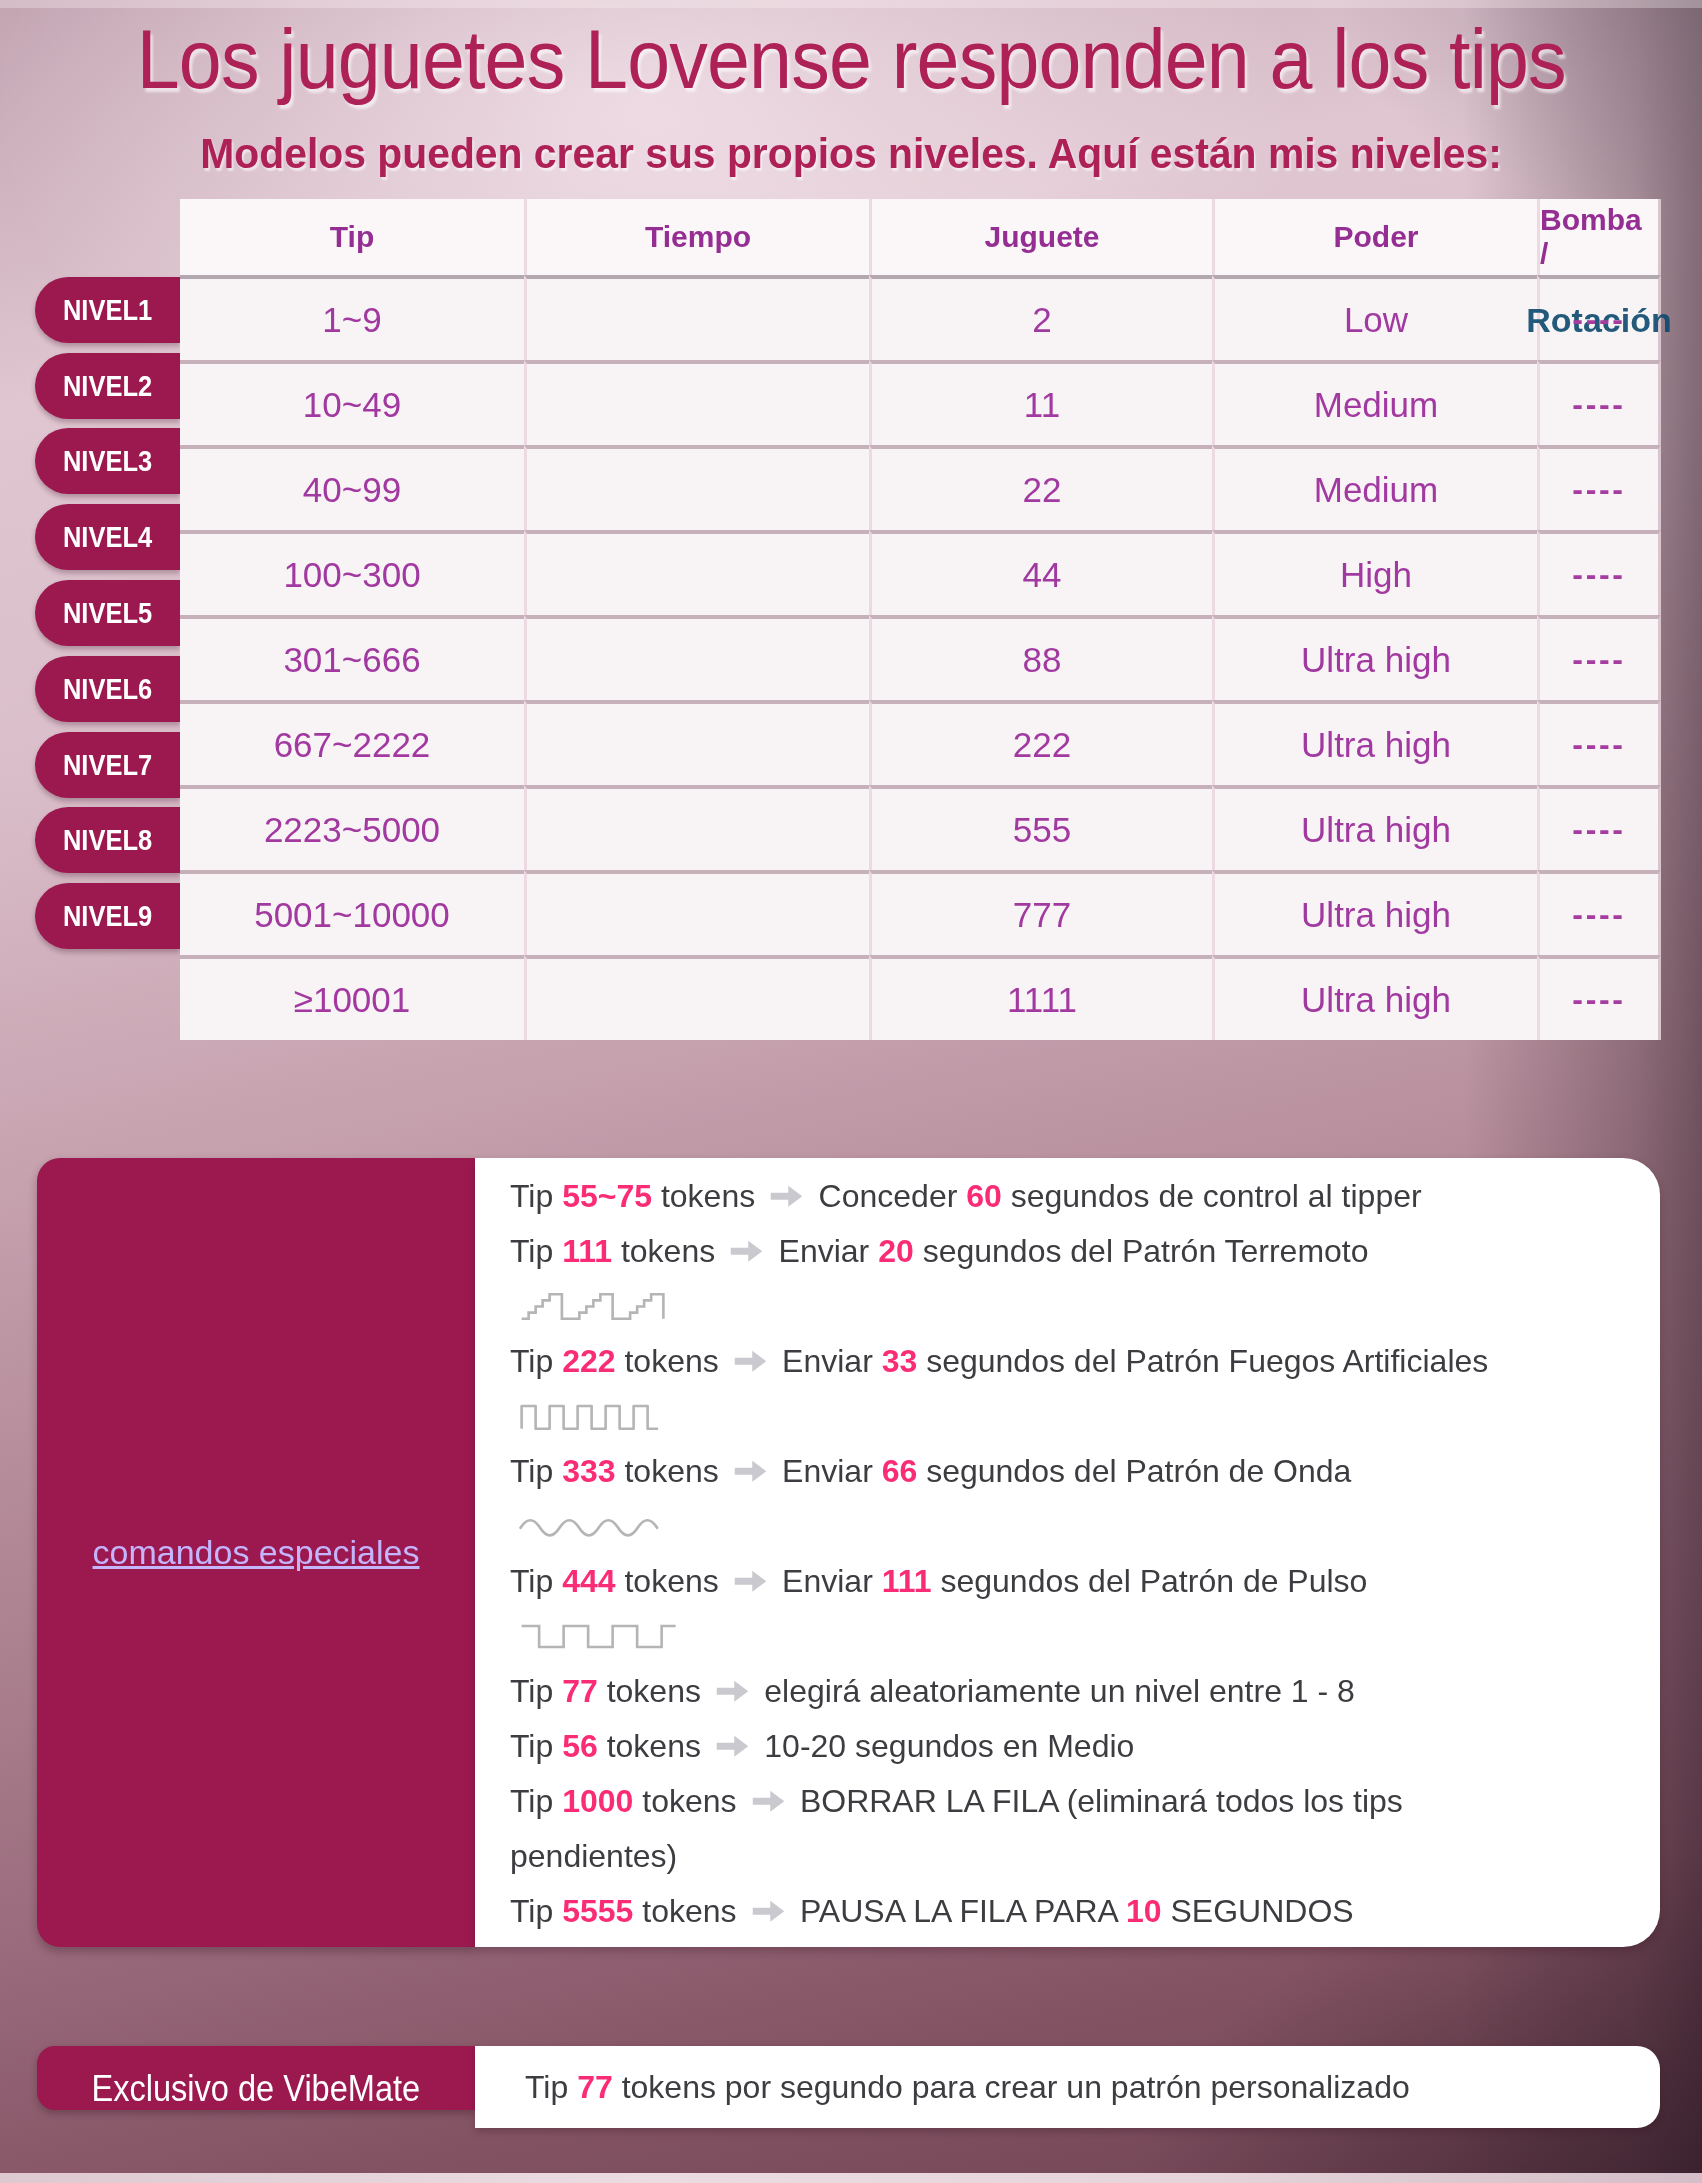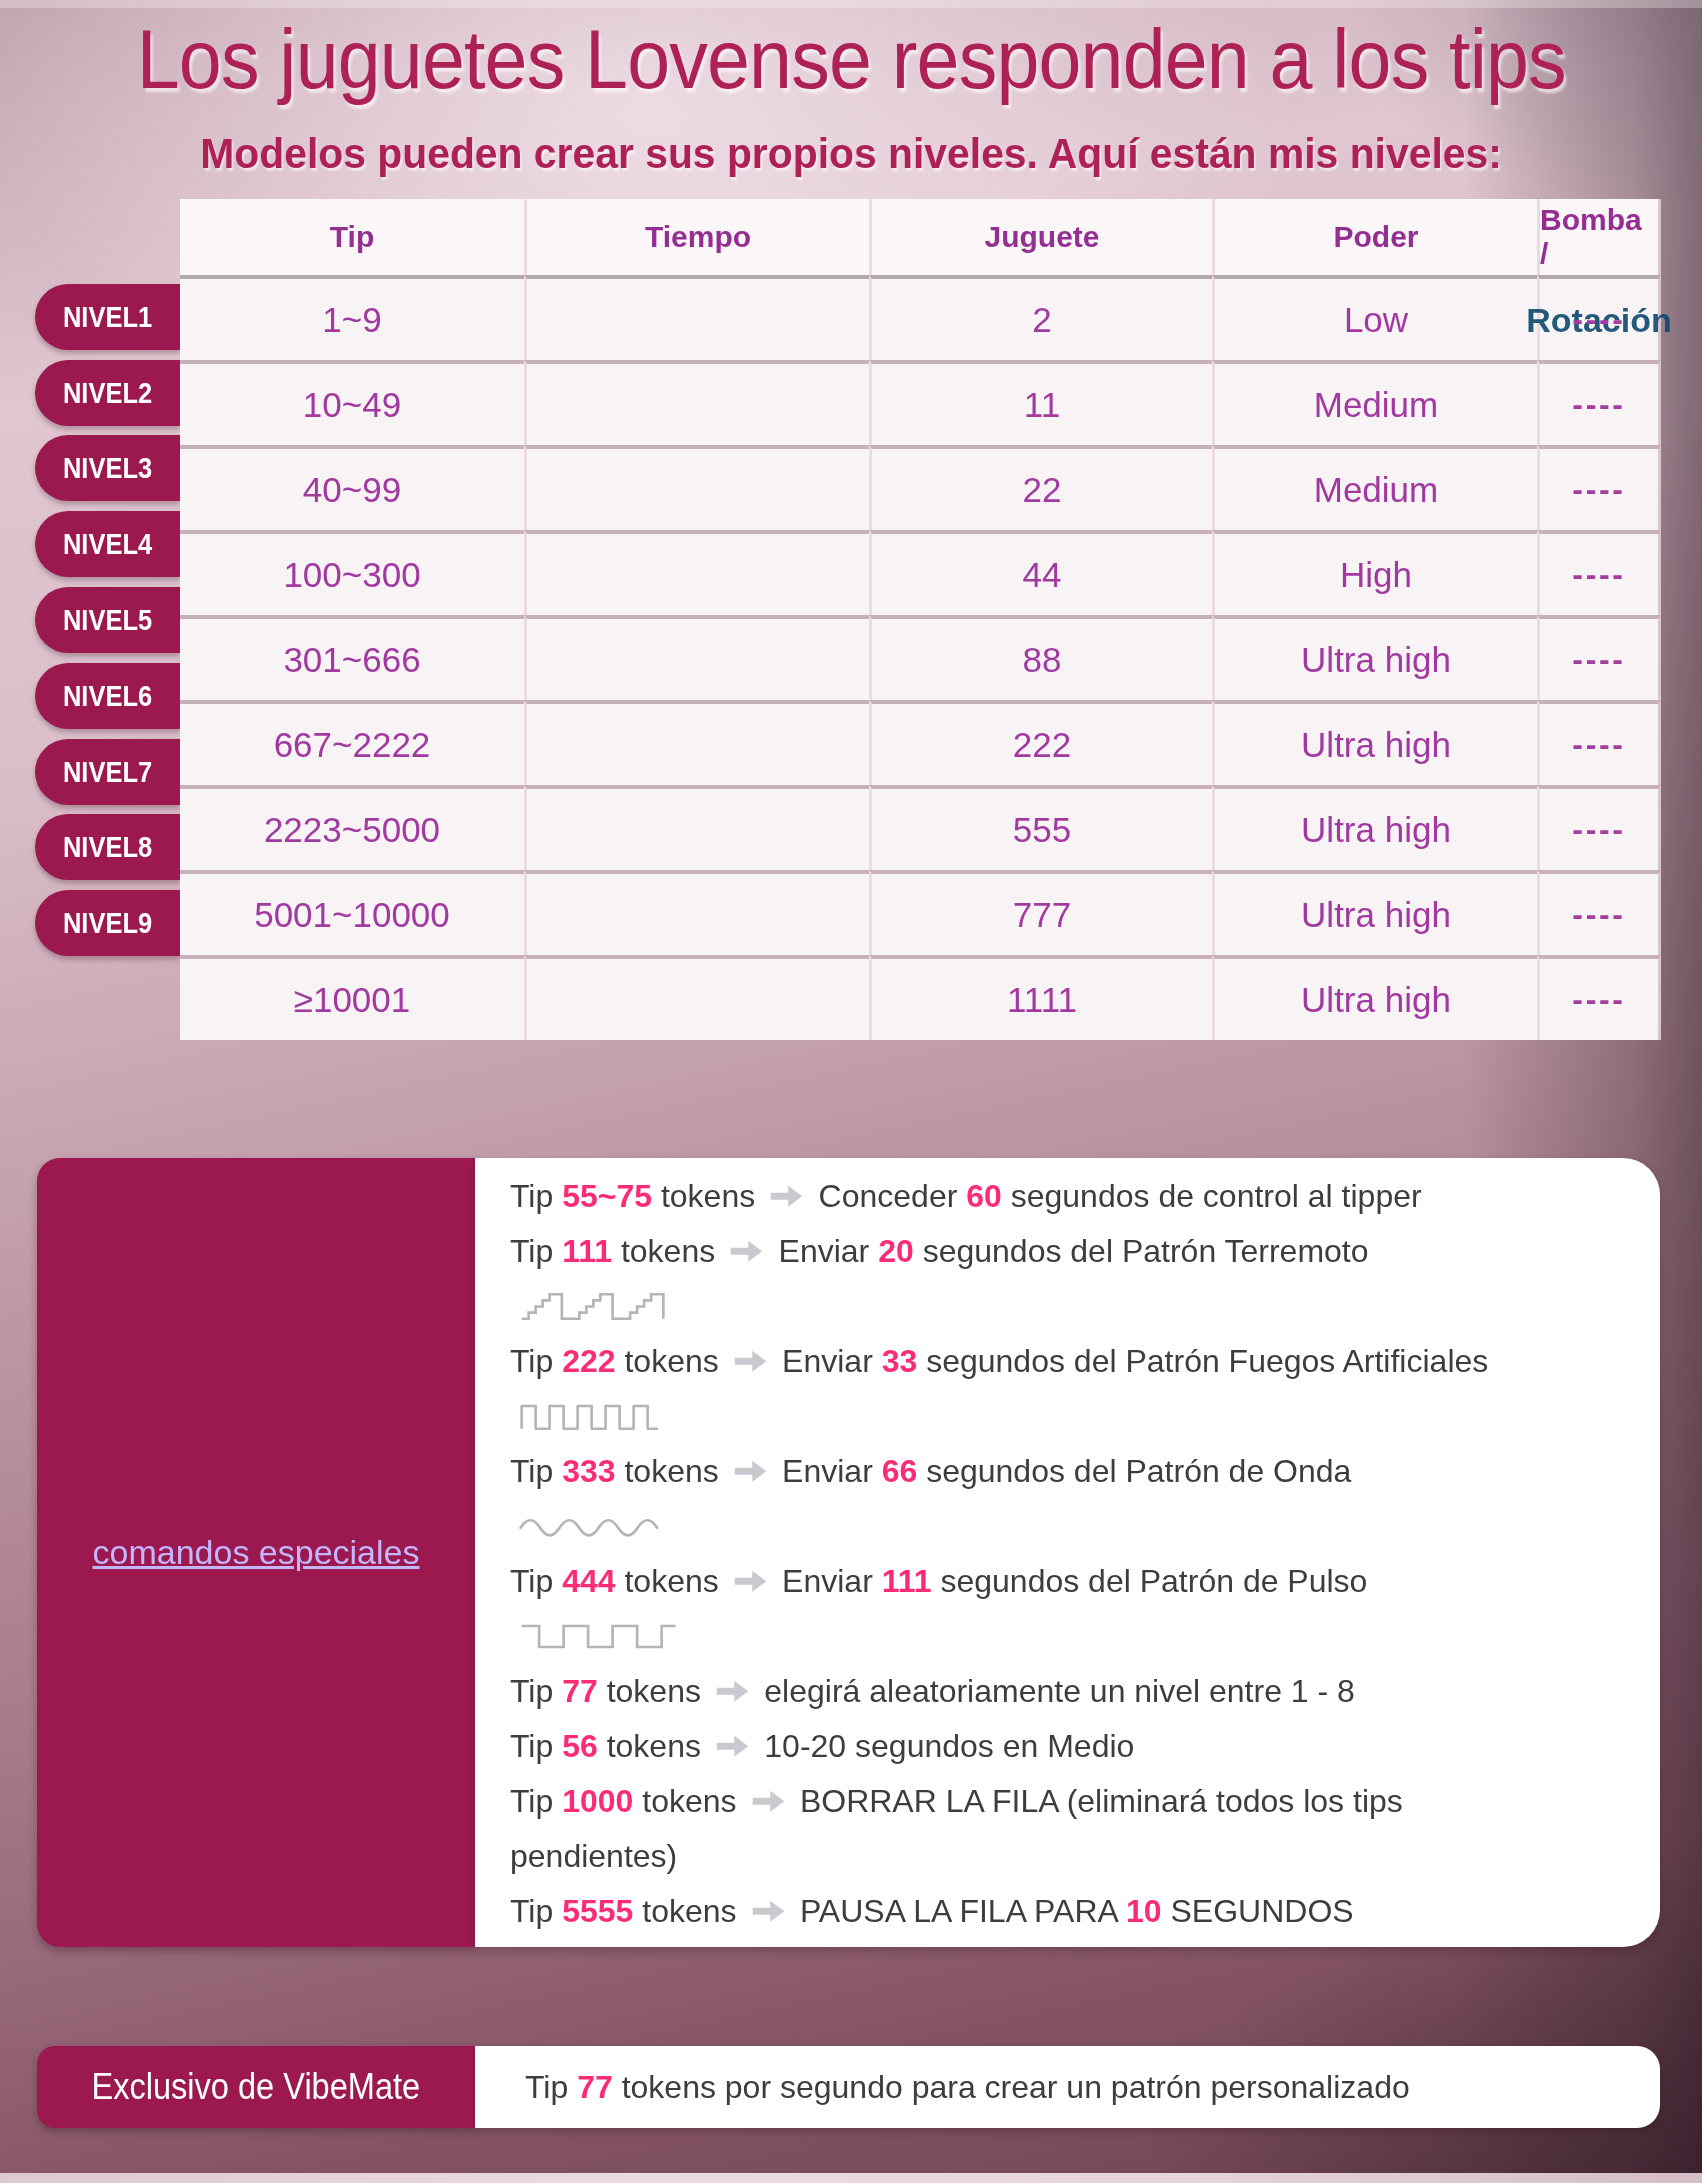--- a/index.html
+++ b/index.html
@@ -22,21 +22,21 @@
     font-size:83px;font-weight:400;letter-spacing:-0.9px;color:var(--title-crimson,#ae2156);}
   .title .squeeze{display:inline-block;transform:scaleX(.93);transform-origin:center;
     text-shadow:2.7px 3.5px 2.7px rgba(255,255,255,.60);}
   .subtitle{position:absolute;top:129px;left:0;right:0;text-align:center;margin:0;
     font-size:43px;font-weight:700;color:var(--title-crimson,#b22458);}
   .subtitle .squeeze{display:inline-block;transform:scaleX(.95);transform-origin:center;
     text-shadow:1.8px 2.7px 1.8px rgba(255,255,255,.55);}
 
   
   .levels{position:absolute;left:35px;top:199px;width:1625px;height:842px;}
-  .pills{position:absolute;left:0;top:75px;width:145px;}
+  .pills{position:absolute;left:0;top:68px;width:145px;}
   .pill{height:66px;margin:9.8px 0;background:var(--raspberry,#9c1950);
     border-radius:35px 0 0 35px;display:flex;align-items:center;justify-content:center;
     color:#fff;font-size:30px;font-weight:700;box-shadow:0 3.5px 5.3px rgba(60,10,35,.28);}
   .pill span{display:inline-block;transform:scaleX(.85);}
   .grid{position:absolute;left:145px;top:0;display:grid;
     grid-template-columns:344px 345px 343px 325px 124px;
     grid-template-rows:76px repeat(9,85px);}
   .cell{box-sizing:border-box;display:flex;align-items:center;justify-content:center;
     background:#f8f4f6;position:relative;}
   .cell.th{background:#fbf7f9;color:var(--purple-header,#952e92);font-weight:700;font-size:30px;}
@@ -62,23 +62,23 @@
     box-shadow:0 4.4px 8.9px rgba(50,15,30,.25);}
   .cmd-line{height:55px;display:flex;align-items:center;white-space:pre;
     font-size:32px;color:var(--text-dark,#3d3d41);}
   .cmd-line .pink{color:var(--accent-pink,#fb2c76);font-weight:700;}
   .cmd-line .arrow{display:inline-flex;align-items:center;margin:0 5.3px;}
   .cmd-line.pattern{padding-left:7px;}
   .cmd-line.pattern svg{display:block;}
 
   
   .vibemate{position:absolute;left:37px;top:2046px;width:1623px;height:82px;}
-  .vm-box{position:absolute;left:0;top:0;width:438px;height:82px;
+  .vm-box{position:absolute;left:0;top:0;width:438px;height:64px;
     background:var(--raspberry,#9c1950);border-radius:17.7px 0 0 17.7px;
-    display:flex;align-items:center;justify-content:center;
+    display:flex;align-items:flex-end;justify-content:center;
     box-shadow:0 3.5px 7px rgba(50,15,30,.30);}
   .vm-box-text{color:#fff;font-size:37px;display:inline-block;transform:scaleX(.88);}
   .vm-panel{position:absolute;left:438px;top:0;width:1185px;height:82px;background:#fff;
     border-radius:0 23px 23px 0;box-sizing:border-box;display:flex;align-items:center;
     padding-left:50px;box-shadow:0 3.5px 7px rgba(50,15,30,.25);}
   .vm-line{display:flex;align-items:center;white-space:pre;font-size:32px;
     color:var(--text-dark,#3d3d41);}
   .vm-line .pink{color:var(--accent-pink,#fb2c76);font-weight:700;}
 </style>
 </head>

